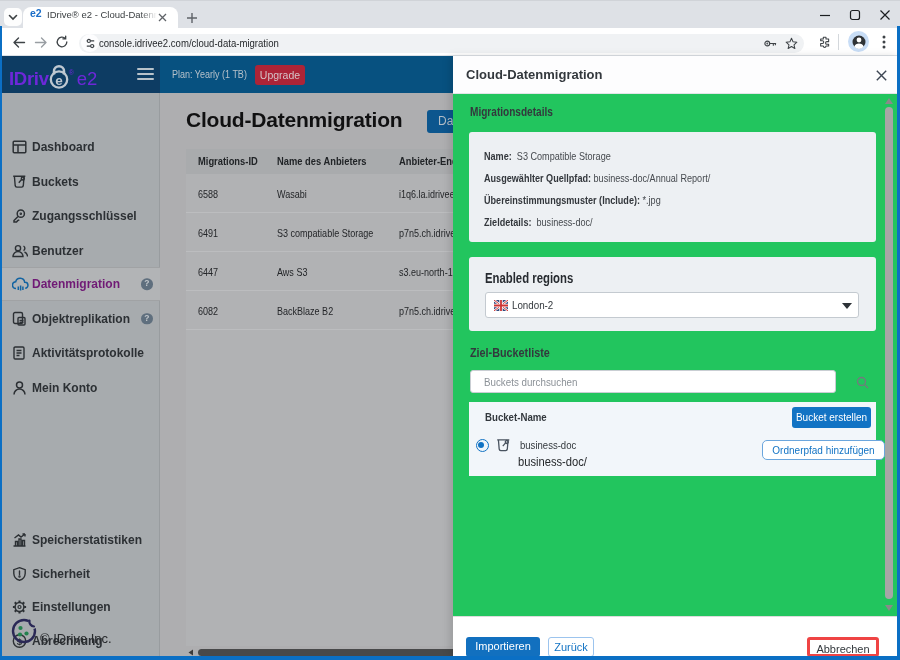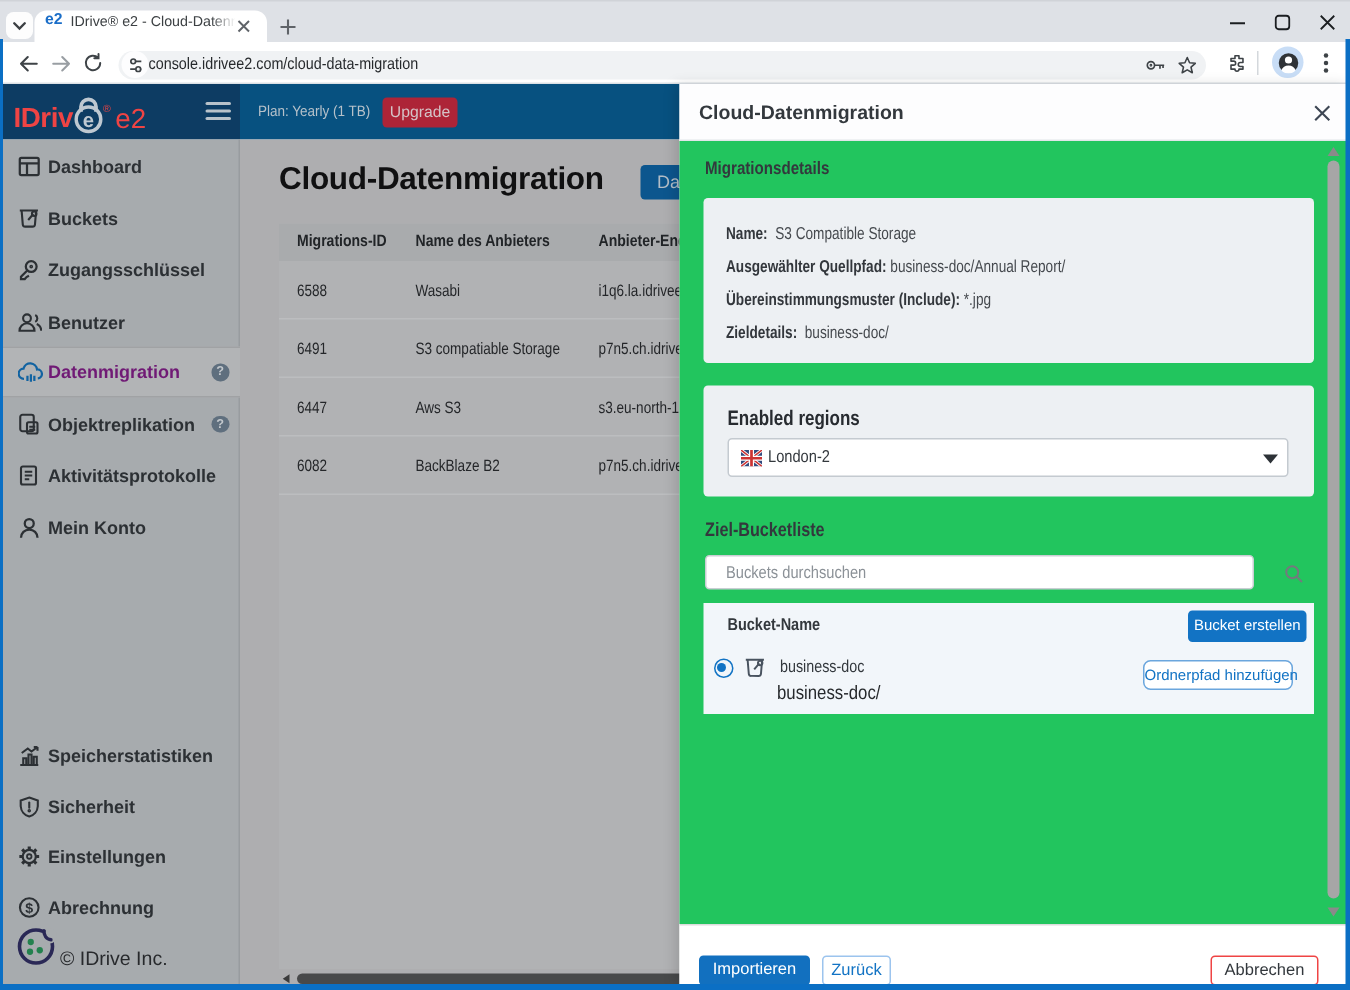--- a/index.html
+++ b/index.html
@@ -26,28 +26,28 @@
 
 
 #hdr-left { position:absolute; left:0; top:56px; width:160px; height:37px; background:#0d3c63; }
 #hdr-main { position:absolute; left:160px; top:56px; width:740px; height:37px; background:#075180; }
 #plantxt { position:absolute; left:172px; top:69px; font-size:10px; color:#b6c1c9; transform:scaleX(0.9); transform-origin:0 50%; white-space:nowrap;}
 #upgbtn { position:absolute; left:255px; top:65px; width:50px; height:20px; background:#ad2437; border-radius:3px; color:#d5c3c7; font-size:10.5px; text-align:center; line-height:20px; }
 #burger { position:absolute; left:137px; top:68px; width:16.5px; height:14px; }
 #burger div { height:2px; background:#b8c2ca; margin-bottom:3px; border-radius:1px;}
 
 
-#logo { position:absolute; left:9px; top:64px; height:24px; color:#ef4444; }
+#logo { position:absolute; left:9px; top:64px; height:24px; color:#6d28d9; }
 #logo .idr { font-size:18.5px; font-weight:bold; letter-spacing:-0.3px; }
 #logo .e2 { font-size:18.5px; font-weight:400; margin-left:3px;}
 #logo .reg { font-size:7px; vertical-align:10px; }
 
 
 #sidebar { position:absolute; left:0; top:93px; width:160px; height:563px; background:#a7abae; border-right:1px solid #989c9f; }
-.sitem { position:absolute; left:0; width:160px; height:34px; }
+.sitem { position:absolute; left:0; width:160px; height:34px;margin-top:36px; }
 .sitem .lbl { position:absolute; left:32px; top:50%; transform:translateY(-50%); font-size:12px; font-weight:700; color:#2c3034; white-space:nowrap;}
 .sitem svg { position:absolute; left:12px; top:50%; transform:translateY(-50%); }
 .sitem.active { background:#b2b4b6; border-top:1px solid #a0a2a4; border-bottom:1px solid #a0a2a4;}
 .sitem.active .lbl { color:#701a75; }
 .qmark { position:absolute; left:141px; top:50%; transform:translateY(-50%); width:11.5px; height:11.5px; border-radius:50%; background:#5f6f7e; color:#c2c7cc; font-size:8.5px; font-weight:bold; text-align:center; line-height:11.5px;}
 #copyright { position:absolute; left:40px; top:631px; font-size:13px; color:#27292c; }
 
 
 #content { position:absolute; left:160px; top:93px; width:740px; height:563px; background:#aeaeb0; }
 #pgtitle { position:absolute; left:186px; top:108px; font-size:21px; font-weight:bold; color:#101011; letter-spacing:-0.2px;}
@@ -79,26 +79,26 @@
 #zielh { position:absolute; left:17px; top:251px; font-size:13px; transform:scaleX(0.83); transform-origin:0 50%;}
 #search { position:absolute; left:17px; top:276px; width:366px; height:23px; border:1px solid #c9ced3; border-radius:3px; background:#fff;}
 #search span { position:absolute; left:13px; top:5px; font-size:11.5px; color:#8b9197; transform:scaleX(0.85); transform-origin:0 50%;}
 #listbox { position:absolute; left:16px; top:308px; width:407px; height:74px; background:#f2f6fa;}
 #bname { position:absolute; left:16px; top:9px; font-size:11.5px; transform:scaleX(0.84); transform-origin:0 50%;}
 #bcreate { position:absolute; left:323px; top:5px; width:79px; height:21px; background:#1273c4; border-radius:3px; color:#fff; font-size:10px; text-align:center; line-height:21px;}
 #radio { position:absolute; left:6.5px; top:37px; width:13px; height:13px; border:1.7px solid #1273c4; border-radius:50%;}
 #radio::after { content:""; position:absolute; left:1.7px; top:1.7px; width:6.2px; height:6.2px; background:#1273c4; border-radius:50%;}
 #bd1 { position:absolute; left:51px; top:37px; font-size:11.5px; color:#33383d; transform:scaleX(0.83); transform-origin:0 50%;}
 #bd2 { position:absolute; left:49px; top:52px; font-size:13px; color:#26292c; transform:scaleX(0.86); transform-origin:0 50%;}
-#ordner { position:absolute; left:293px; top:38px; width:100px; height:20px; background:#fff; border:1px solid #6ba6dd; border-radius:5px; color:#1273c4; font-size:10px; text-align:center; line-height:19px; white-space:nowrap;}
+#ordner { position:absolute; left:293px; top:38px; width:123px; height:20px; background:#fff; border:1px solid #6ba6dd; border-radius:5px; color:#1273c4; font-size:10px; text-align:center; line-height:19px; white-space:nowrap;}
 #pfoot { position:absolute; left:0; top:560px; width:100%; height:40px; background:#fff; border-top:1px solid #dcdcdc;}
 .fbtn { position:absolute; top:20px; height:20px; border-radius:3px; font-size:11px; line-height:19px; text-align:center;}
 #fimport { left:13px; width:74px; background:#1270bf; color:#fff;}
 #fzuruck { left:95px; width:46px; background:#fff; border:1px solid #9cc4ee; color:#1273c4;}
-#fabbr { left:354px; width:72px; background:#fff; border:1px solid #ef4444; color:#33383d;}
+#fabbr { left:354px; width:72px; background:#fff; border:3px solid #ef4444; color:#33383d;}
 
 #pscroll { position:absolute; left:430px; top:38px; width:13px; height:522px; }
 #pthumb { position:absolute; left:2px; top:13px; width:8px; height:492px; background:#a6a6a6; border-radius:4px;}
 .parrow { position:absolute; left:2px; width:0; height:0; border-left:4px solid transparent; border-right:4px solid transparent;}
 #pup { top:4px; border-bottom:6px solid #8a8a8a;}
 #pdn { top:511px; border-top:6px solid #8a8a8a;}
 </style>
 </head>
 <body>
 <div id="stage">

